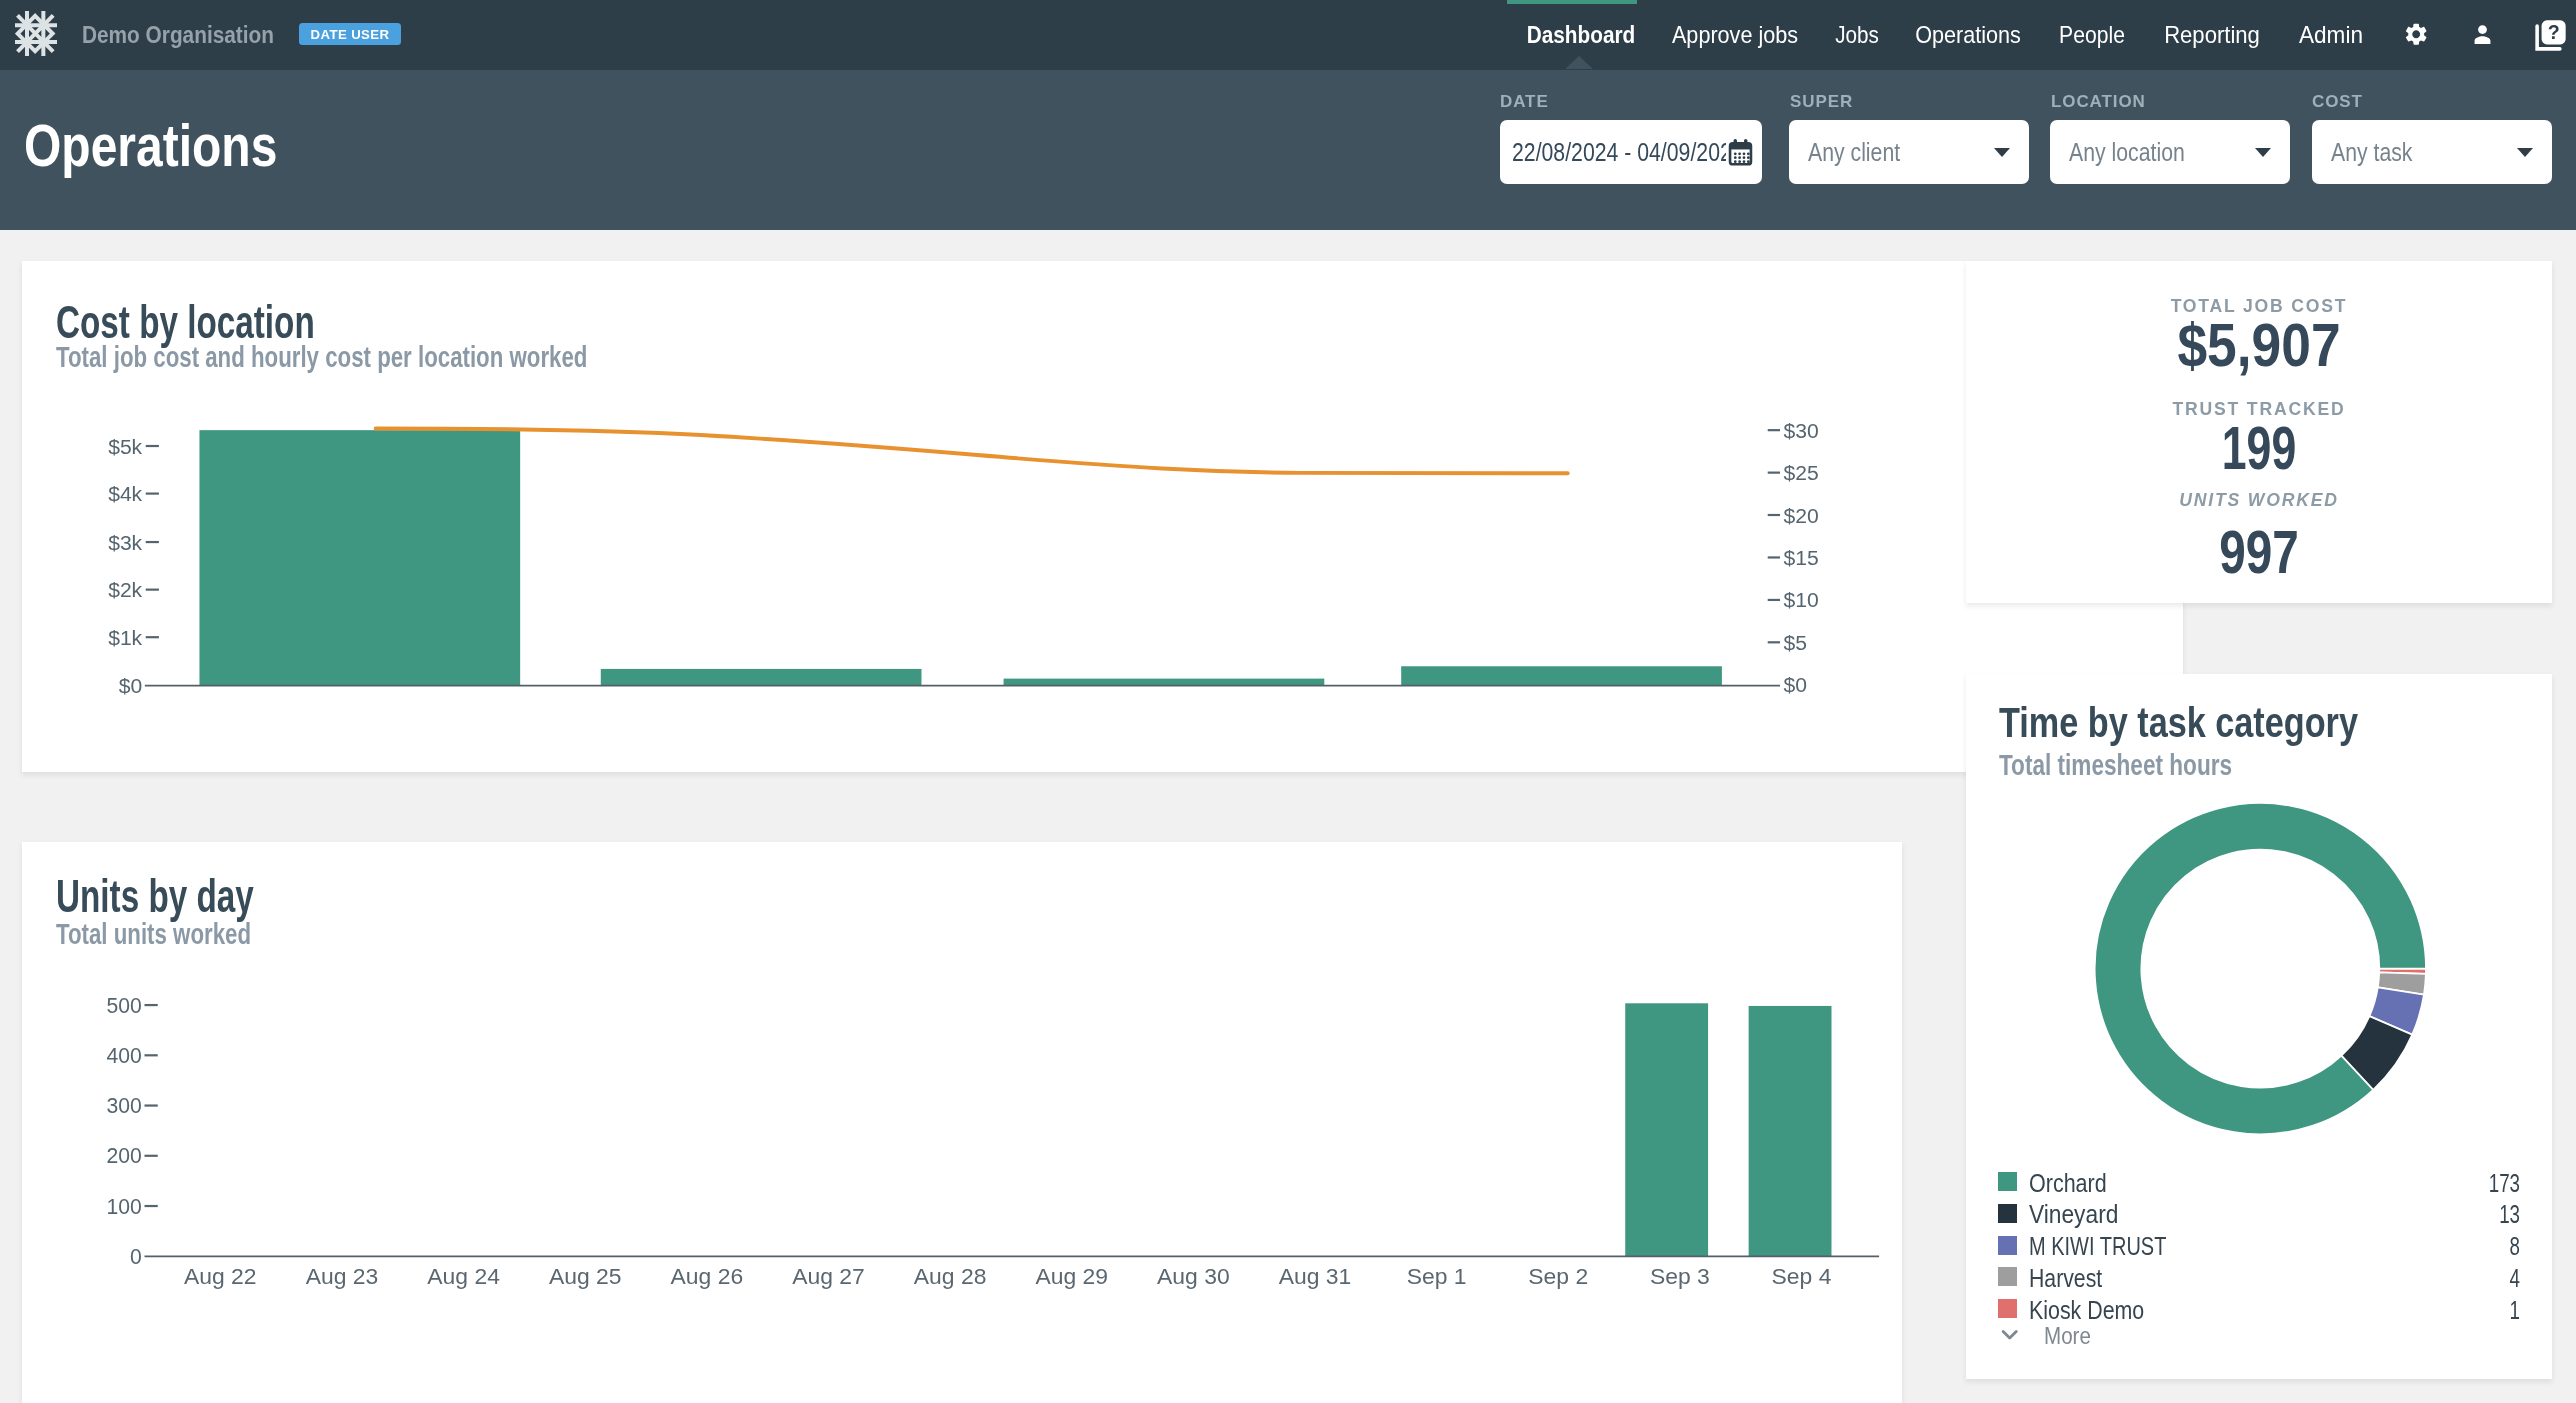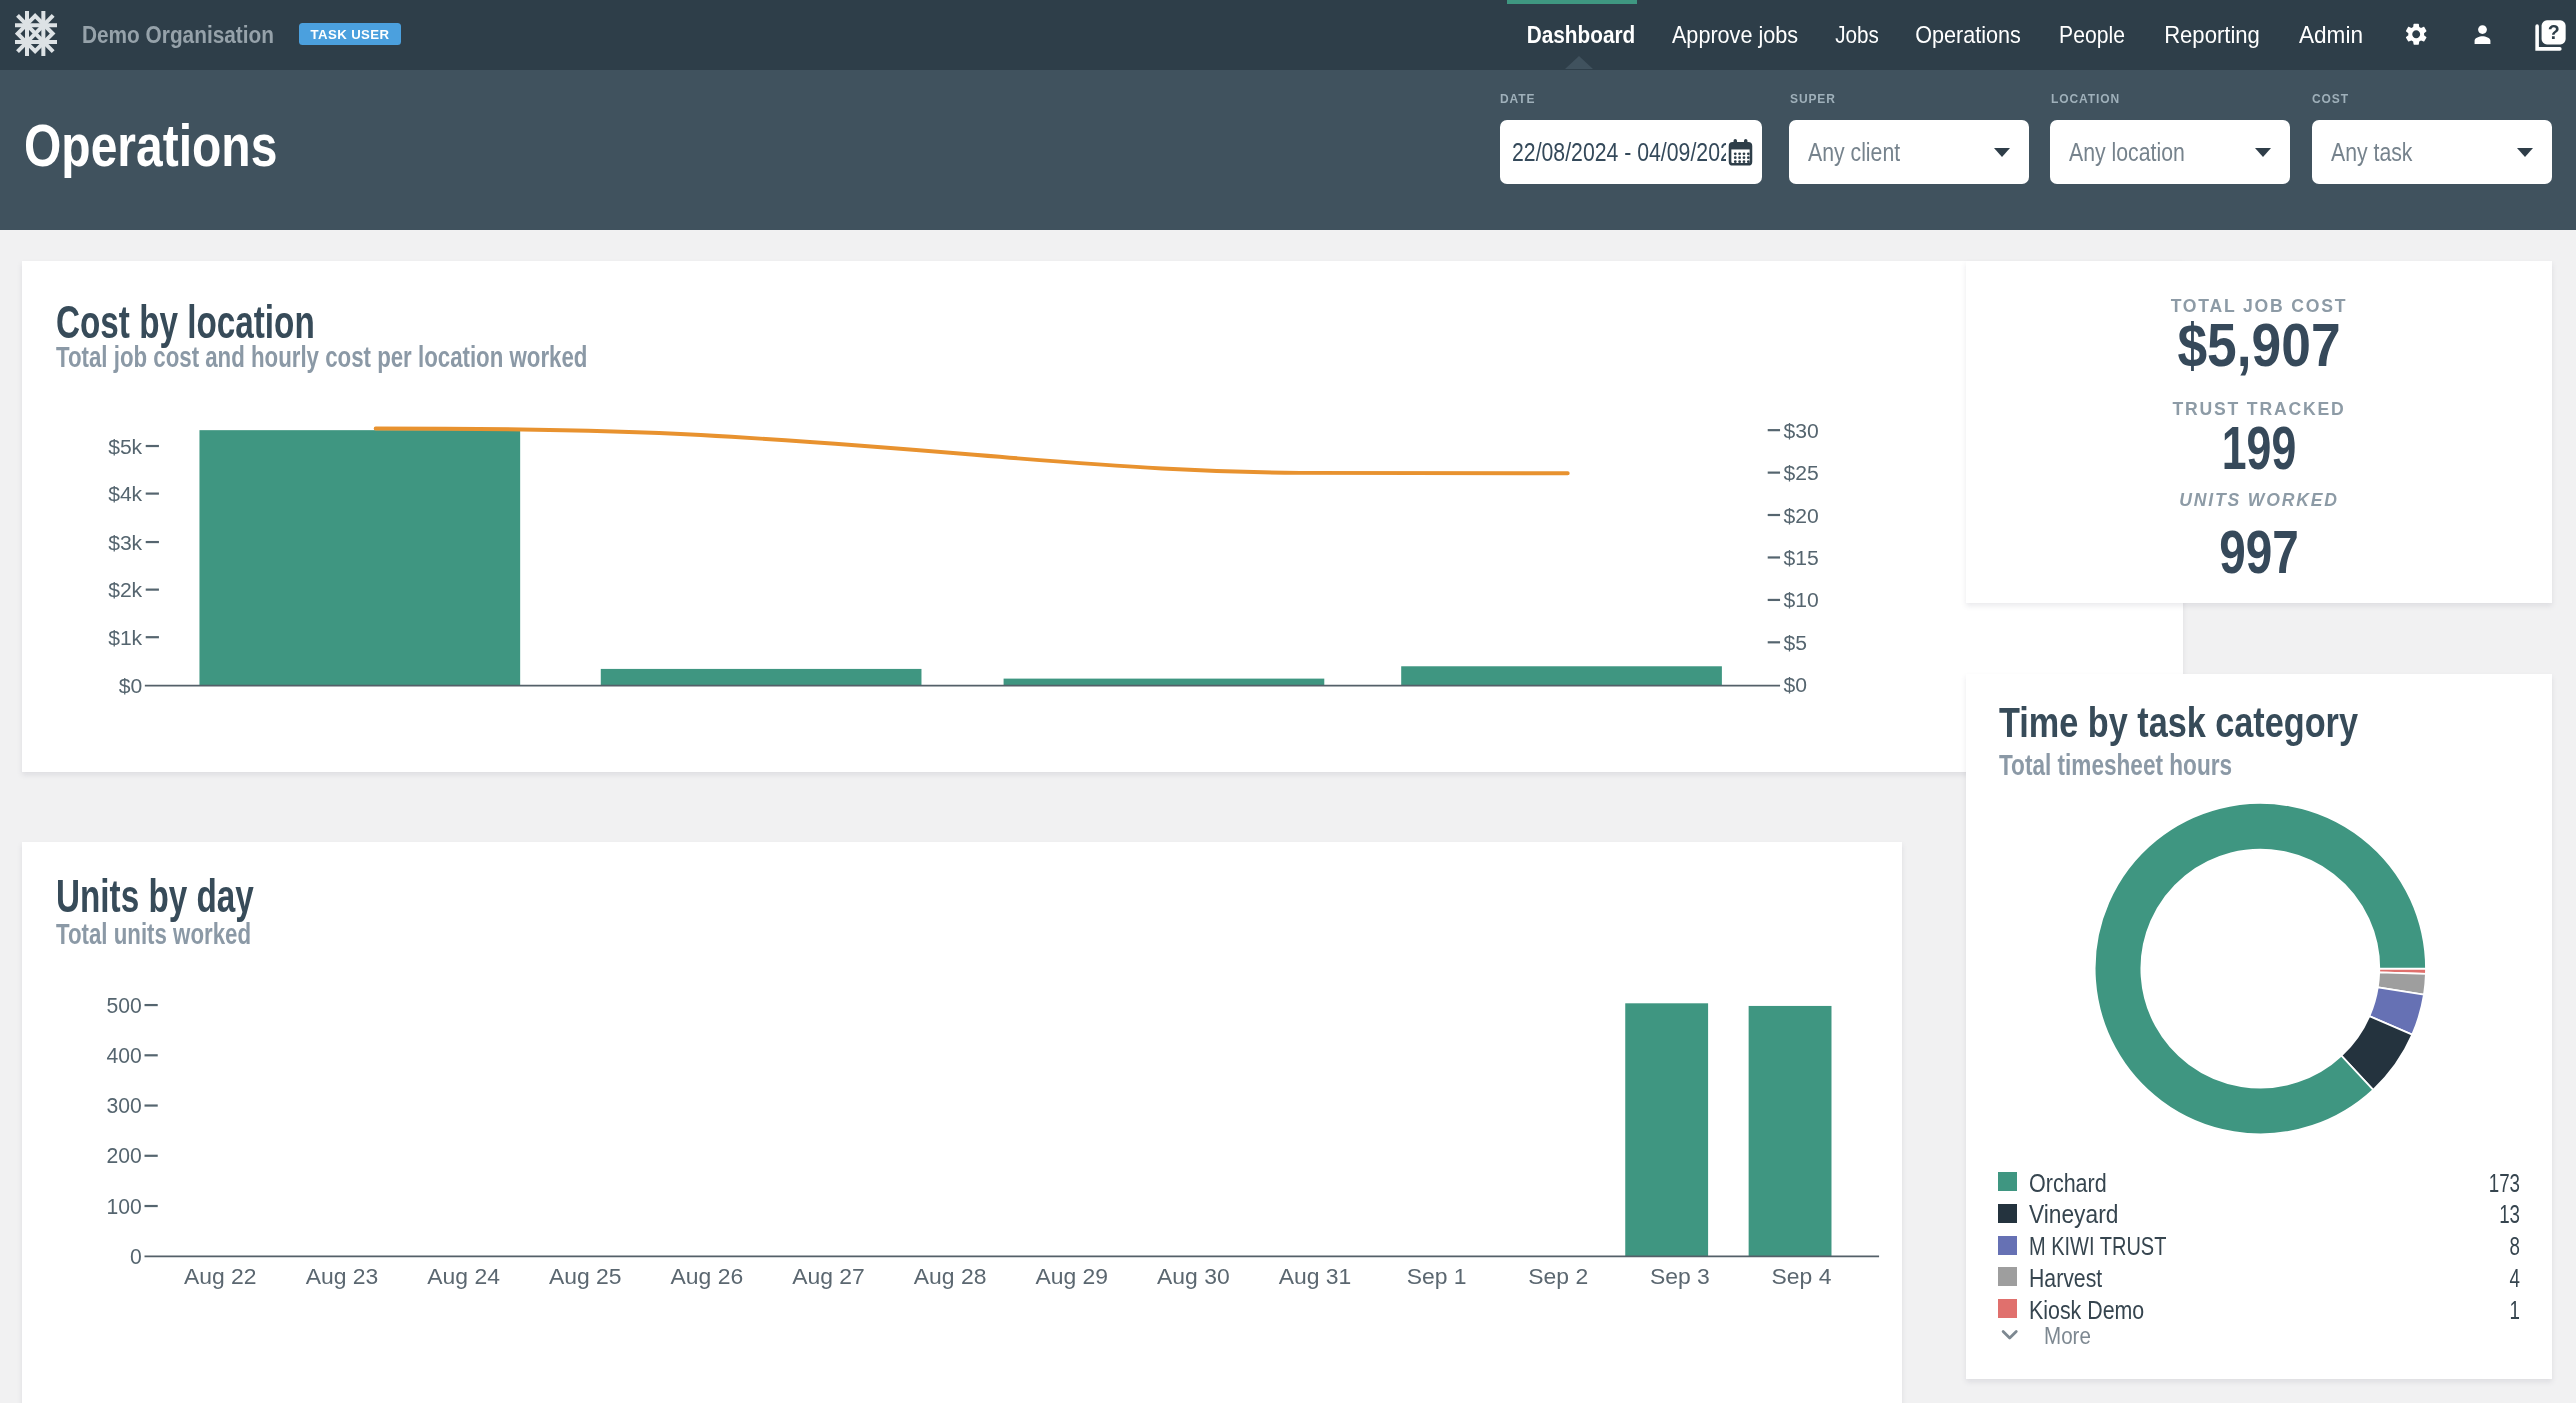--- a/index.html
+++ b/index.html
@@ -5,21 +5,21 @@
 * { margin:0; padding:0; box-sizing:border-box; }
 html,body { width:2576px; height:1403px; }
 body { font-family:"Liberation Sans", sans-serif; background:#f1f1f2; position:relative; overflow:hidden; }
 .abs { position:absolute; }
 .navbar { left:0; top:0; width:2576px; height:70px; background:#2e3e49; }
 .band { left:0; top:70px; width:2576px; height:160px; background:#40525e; }
 .navitem { top:0; height:70px; line-height:70px; color:#fff; font-size:24px; white-space:nowrap; transform:translateX(-50%) scaleX(0.9); }
 .card { background:#fff; box-shadow:0 2.6px 5.3px rgba(80,80,110,0.12); }
 .h1card { font-size:46px; font-weight:bold; color:#374b59; white-space:nowrap; transform:scaleX(0.723); transform-origin:left center; }
 .subcard { font-size:30px; font-weight:bold; color:#8b99a6; white-space:nowrap; transform:scaleX(0.742); transform-origin:left center; }
-.flabel { font-size:12px; font-weight:bold; color:#9fb0ba; letter-spacing:0.9px; }
+.flabel { font-size:17px; font-weight:bold; color:#9fb0ba; letter-spacing:0.9px; }
 .fbox { background:#fff; border-radius:7px; top:120px; height:64px; }
 .selecttxt { font-size:25px; color:#76838d; line-height:64px; transform:scaleX(0.85); transform-origin:left center; }
 .dtri { width:0; height:0; border-left:8px solid transparent; border-right:8px solid transparent; border-top:9.7px solid #2e3d48; top:28px; }
 .statlbl { width:100%; text-align:center; font-size:17.6px; font-weight:bold; color:#8d9ba6; letter-spacing:1.8px; }
 .statnum { width:100%; text-align:center; font-size:62px; font-weight:bold; color:#36495a; line-height:1; }
 .legsq { width:19.4px; height:19.4px; }
 .leglbl { font-size:25px; color:#36454f; white-space:nowrap; transform-origin:left center; }
 .legval { font-size:25px; color:#36454f; left:0; width:554px; text-align:right; transform:scaleX(0.75); transform-origin:right center; }
 </style>
 </head>
@@ -36,21 +36,21 @@
 <line x1="13.7" y1="2" x2="13.7" y2="49"></line>
 <line x1="32.4" y1="2" x2="32.4" y2="49"></line>
 <line x1="1" y1="16.1" x2="46" y2="16.1"></line>
 <line x1="1" y1="35.1" x2="46" y2="35.1"></line>
 <line x1="4.5" y1="6.5" x2="42" y2="44.5"></line>
 <line x1="42" y1="6.5" x2="4.5" y2="44.5"></line>
 <path d="M23,5.4 L43,25.6 L23,45.8 L3,25.6 Z"></path>
 </g>
 </svg>
 <div class="abs" style="left:82px; top:0; height:70px; line-height:70px; font-size:23px; font-weight:bold; color:#96a2aa; transform:scaleX(0.905); transform-origin:left center;">Demo Organisation</div>
-<div class="abs" style="left:299px; top:23px; width:102px; height:22px; background:#4ba0de; border-radius:3.5px; color:#fff; font-size:13.2px; font-weight:bold; letter-spacing:0.4px; text-align:center; line-height:23px;">TASK USER</div>
+<div class="abs" style="left:299px; top:23px; width:102px; height:22px; background:#4ba0de; border-radius:3.5px; color:#fff; font-size:13.2px; font-weight:bold; letter-spacing:0.4px; text-align:center; line-height:23px;">DATE USER</div>
 
 <div class="abs navitem" style="left:1581px; font-weight:bold; transform:translateX(-50%) scaleX(0.865);">Dashboard</div>
 <div class="abs navitem" style="left:1735px;">Approve jobs</div>
 <div class="abs navitem" style="left:1857px; transform:translateX(-50%) scaleX(0.86);">Jobs</div>
 <div class="abs navitem" style="left:1968px;">Operations</div>
 <div class="abs navitem" style="left:2092px; transform:translateX(-50%) scaleX(0.88);">People</div>
 <div class="abs navitem" style="left:2212px; transform:translateX(-50%) scaleX(0.92);">Reporting</div>
 <div class="abs navitem" style="left:2331px; transform:translateX(-50%) scaleX(0.94);">Admin</div>
 
 <svg class="abs" style="left:2403px; top:21px;" width="26.4" height="26.4" viewBox="0 0 24 24" fill="#fff">

